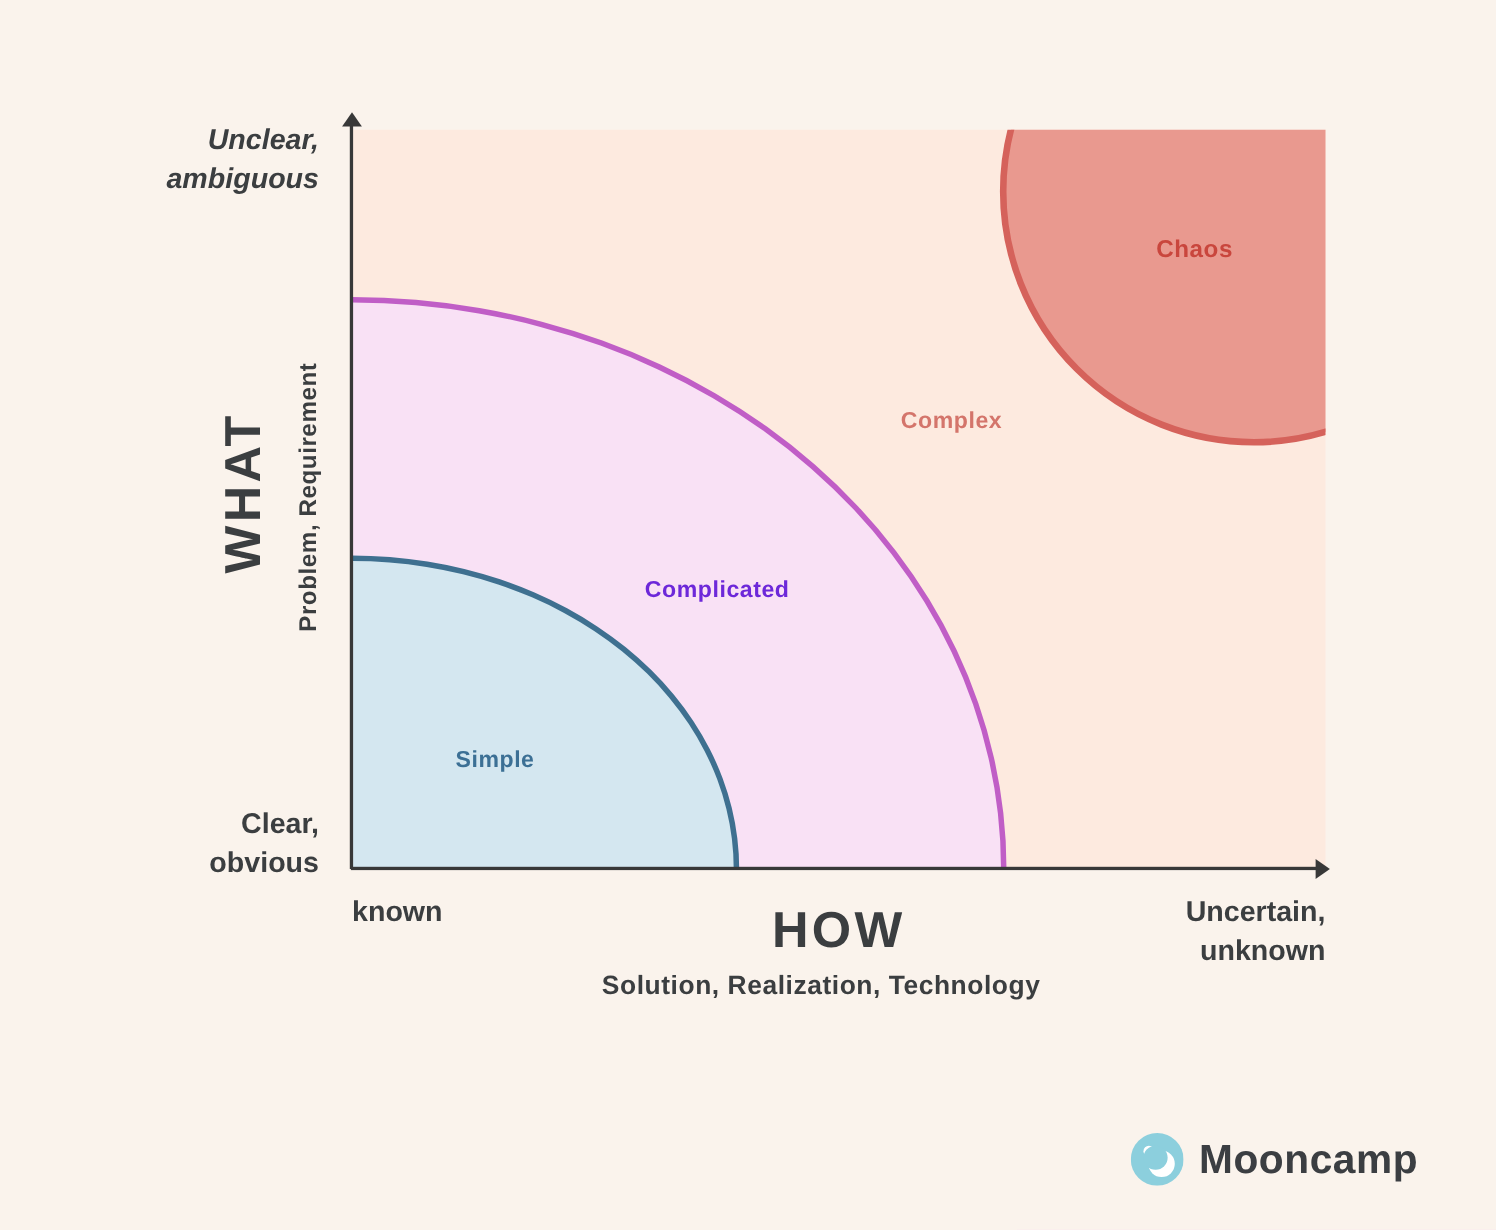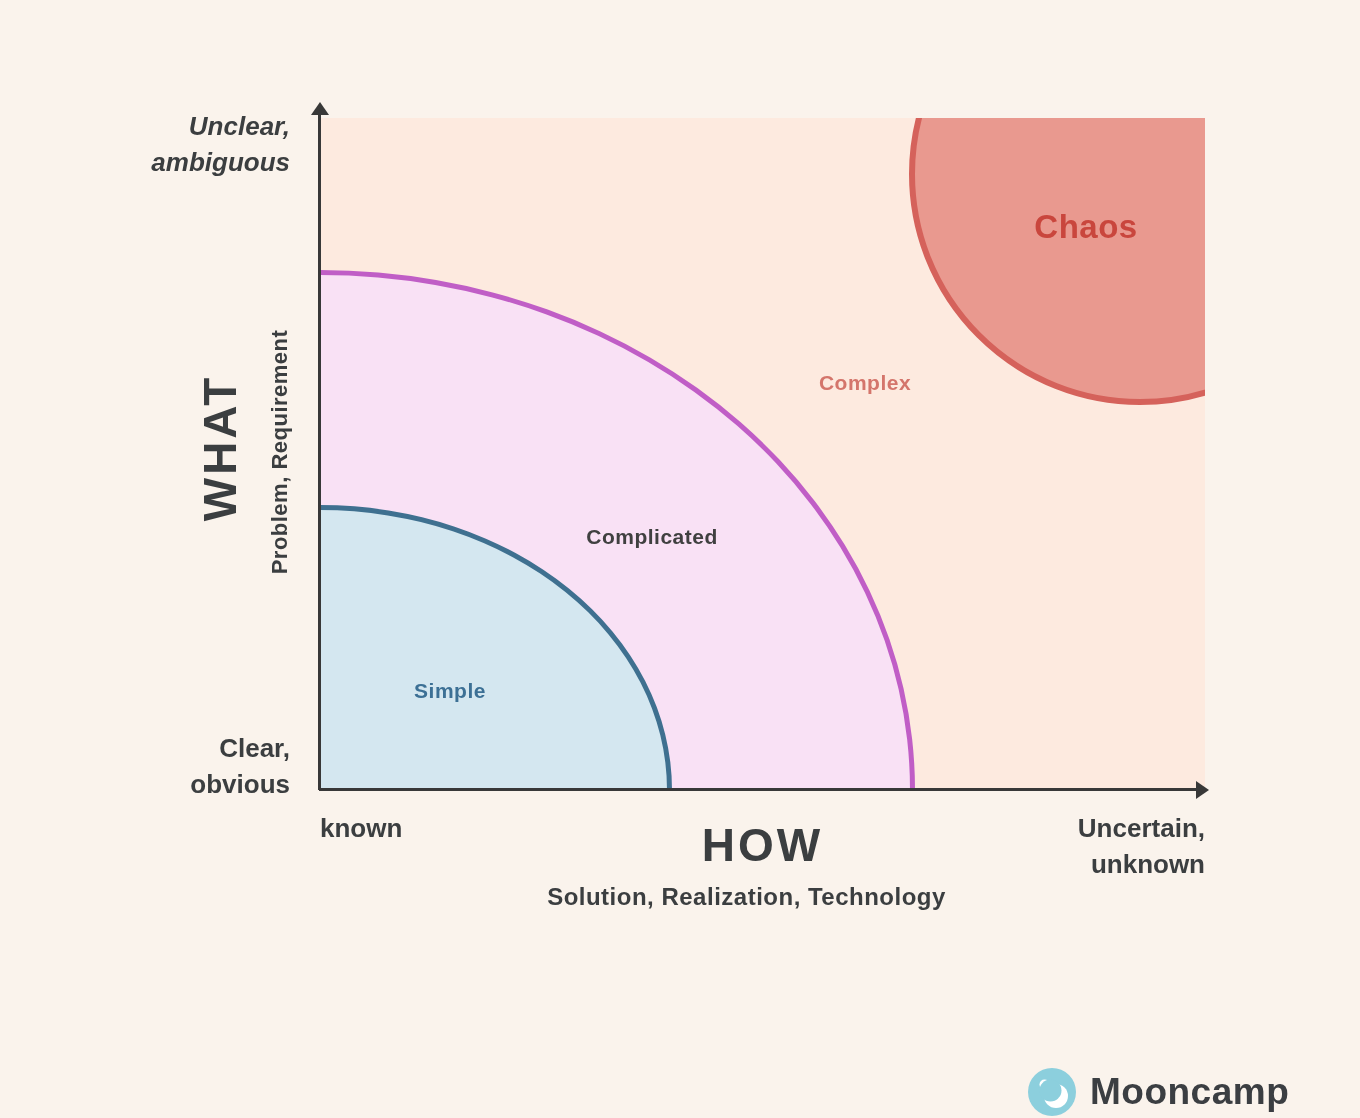--- a/index.html
+++ b/index.html
@@ -41,23 +41,23 @@
   }
   .region-label {
     position: absolute;
     transform: translate(-50%, -50%);
     font-weight: bold;
     font-size: 21px;
     letter-spacing: 0.5px;
     white-space: nowrap;
   }
   .label-simple      { left: 130px; top: 573px; color: #3c7095; }
-  .label-complicated { left: 332px; top: 419px; color: #404040; }
+  .label-complicated { left: 332px; top: 419px; color: #6d28d9; }
   .label-complex     { left: 545px; top: 265px; color: #d4756b; }
-  .label-chaos       { left: 766px; top: 109px; color: #c9463d; font-size: 33px; }
+  .label-chaos       { left: 766px; top: 109px; color: #c9463d; font-size: 22px; }
 
   
   .axis-line { position: absolute; background: #383838; }
   .y-axis-line { left: 318px; top: 112px; width: 3px; height: 678px; }
   .x-axis-line { left: 319px; top: 788px; width: 880px; height: 3px; }
   .arrow { position: absolute; width: 0; height: 0; }
   .y-arrow {
     left: 311px; top: 102px;
     border-left: 9px solid transparent;
     border-right: 9px solid transparent;
@@ -93,21 +93,21 @@
     font-size: 46px; letter-spacing: 3px;
   }
   .x-subtitle {
     left: 304px; top: 883px; width: 885px; text-align: center;
     font-size: 24px; letter-spacing: 0.5px;
   }
 
   
   .brand {
     position: absolute;
-    left: 1028px; top: 1068px;
+    left: 1028px; top: 1030px;
     display: flex; align-items: center; gap: 14px;
   }
   .brand-icon { width: 48px; height: 48px; display: block; }
   .brand-name {
     font-size: 37px; font-weight: bold; color: #3b3e42; letter-spacing: 0.5px;
     white-space: nowrap;
   }
 </style>
 </head>
 <body>

